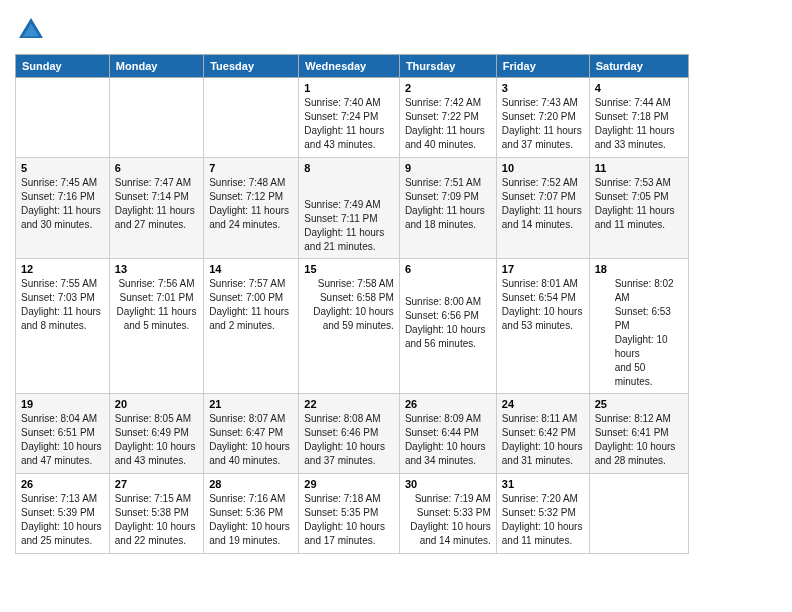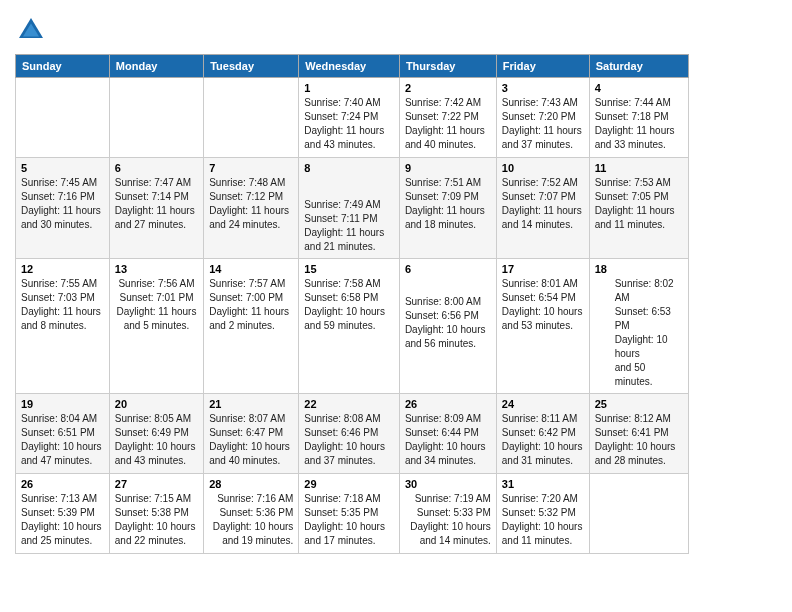--- a/index.html
+++ b/index.html
@@ -232,21 +232,21 @@
           </td>
           <td>
             <span class="day-number">14</span>
             <div class="day-info" style="white-space: pre-line;">Sunrise: 7:57 AM
 Sunset: 7:00 PM
 Daylight: 11 hours
 and 2 minutes.</div>
           </td>
           <td>
             <span class="day-number">15</span>
-            <div class="day-info" style="white-space: pre-line;">Sunrise: 7:58 AM
+            <div class="day-info" style="white-space: pre-line; text-align: right;">Sunrise: 7:58 AM
 Sunset: 6:58 PM
 Daylight: 10 hours
 and 59 minutes.</div>
           </td>
           <td>
             <span class="day-number">6</span>
             <div class="day-info" style="white-space: pre-line; margin-top: 20px;">Sunrise: 8:00 AM
 Sunset: 6:56 PM
 Daylight: 10 hours
 and 56 minutes.</div>
@@ -327,21 +327,21 @@
           </td>
           <td>
             <span class="day-number">27</span>
             <div class="day-info" style="white-space: pre-line;">Sunrise: 7:15 AM
 Sunset: 5:38 PM
 Daylight: 10 hours
 and 22 minutes.</div>
           </td>
           <td>
             <span class="day-number">28</span>
-            <div class="day-info" style="white-space: pre-line; text-align: right;">Sunrise: 7:16 AM
+            <div class="day-info" style="white-space: pre-line;">Sunrise: 7:16 AM
 Sunset: 5:36 PM
 Daylight: 10 hours
 and 19 minutes.</div>
           </td>
           <td>
             <span class="day-number">29</span>
             <div class="day-info" style="white-space: pre-line;">Sunrise: 7:18 AM
 Sunset: 5:35 PM
 Daylight: 10 hours
 and 17 minutes.</div>

